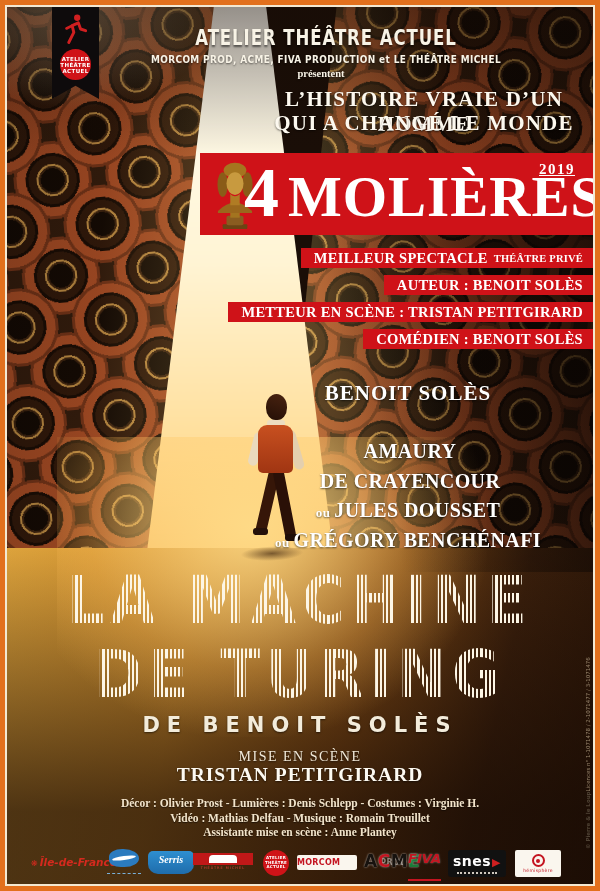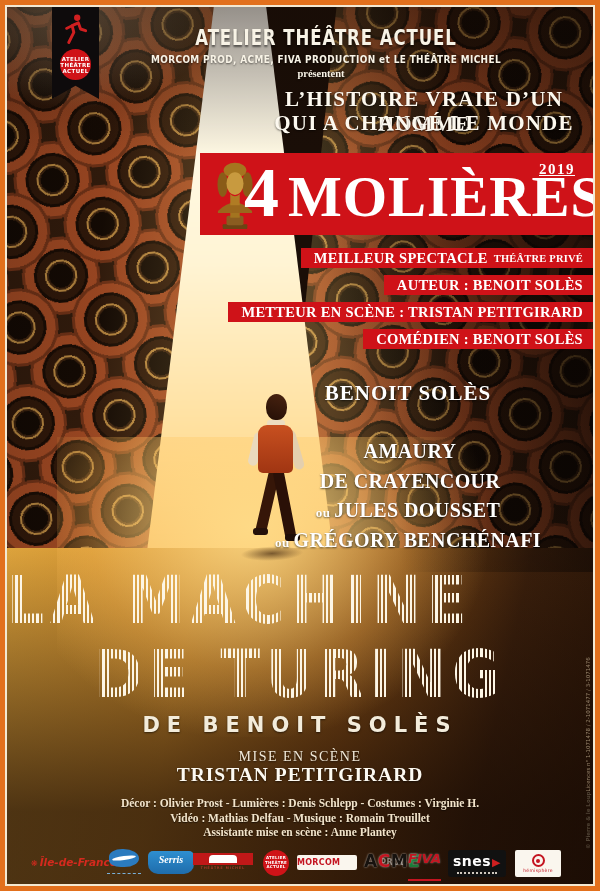--- a/index.html
+++ b/index.html
@@ -88,21 +88,21 @@
   .cast-gap{height:32px;}
   .cast-line{font-weight:bold;font-size:20px;line-height:27.5px;letter-spacing:.4px;}
   .ou{font-size:13px;margin-right:4px;}
 
   
   .deco{font-family:"DejaVu Sans",sans-serif;font-weight:bold;font-size:58px;letter-spacing:6px;color:#fdf6e6;
     background-image:repeating-linear-gradient(90deg,#fdf6e6 0 2.2px,rgba(255,255,255,0) 2.2px 4.2px);
     -webkit-background-clip:text;background-clip:text;
     display:inline-block;transform:scaleY(1.12);text-shadow:none;}
   @supports (-webkit-background-clip: text) { .deco{color:transparent;} }
-  .title-l1{left:0;right:0;top:560px;}
+  .title-l1{left:0;right:0;top:560px;text-align:center;}
   .title-l2{left:0;right:0;top:634px;text-align:center;}
   .byline{left:0;right:0;top:706px;text-align:center;font-family:"DejaVu Sans",sans-serif;font-weight:bold;
     font-size:21px;letter-spacing:7px;color:#f3ecdb;}
   .mise-label{left:0;right:0;top:742px;text-align:center;font-size:14px;letter-spacing:1.5px;color:#f0e8d8;}
   .mise-name{left:0;right:0;top:757px;text-align:center;font-weight:bold;font-size:19.5px;letter-spacing:1px;color:#fdfaf2;}
 
   
   .credits{position:absolute;left:0;right:0;top:789px;text-align:center;color:#f2e4cb;font-weight:bold;
     font-size:11.5px;line-height:14.5px;text-shadow:0 1px 1px rgba(0,0,0,.55);}
 

